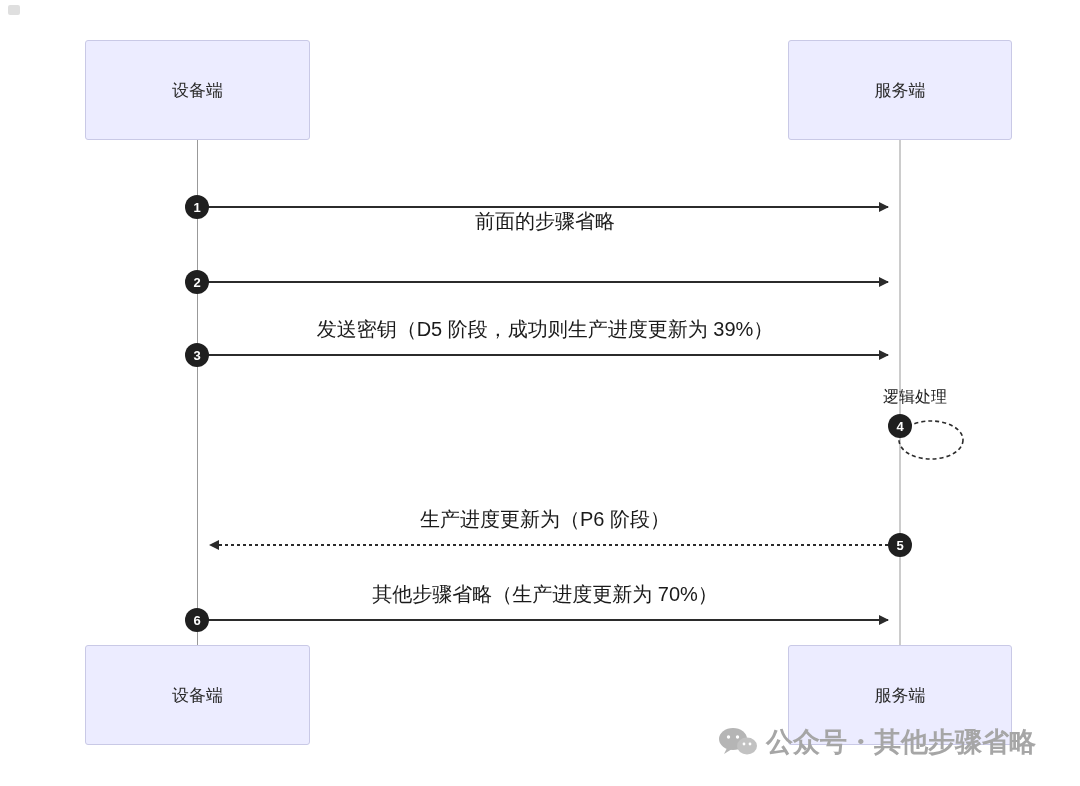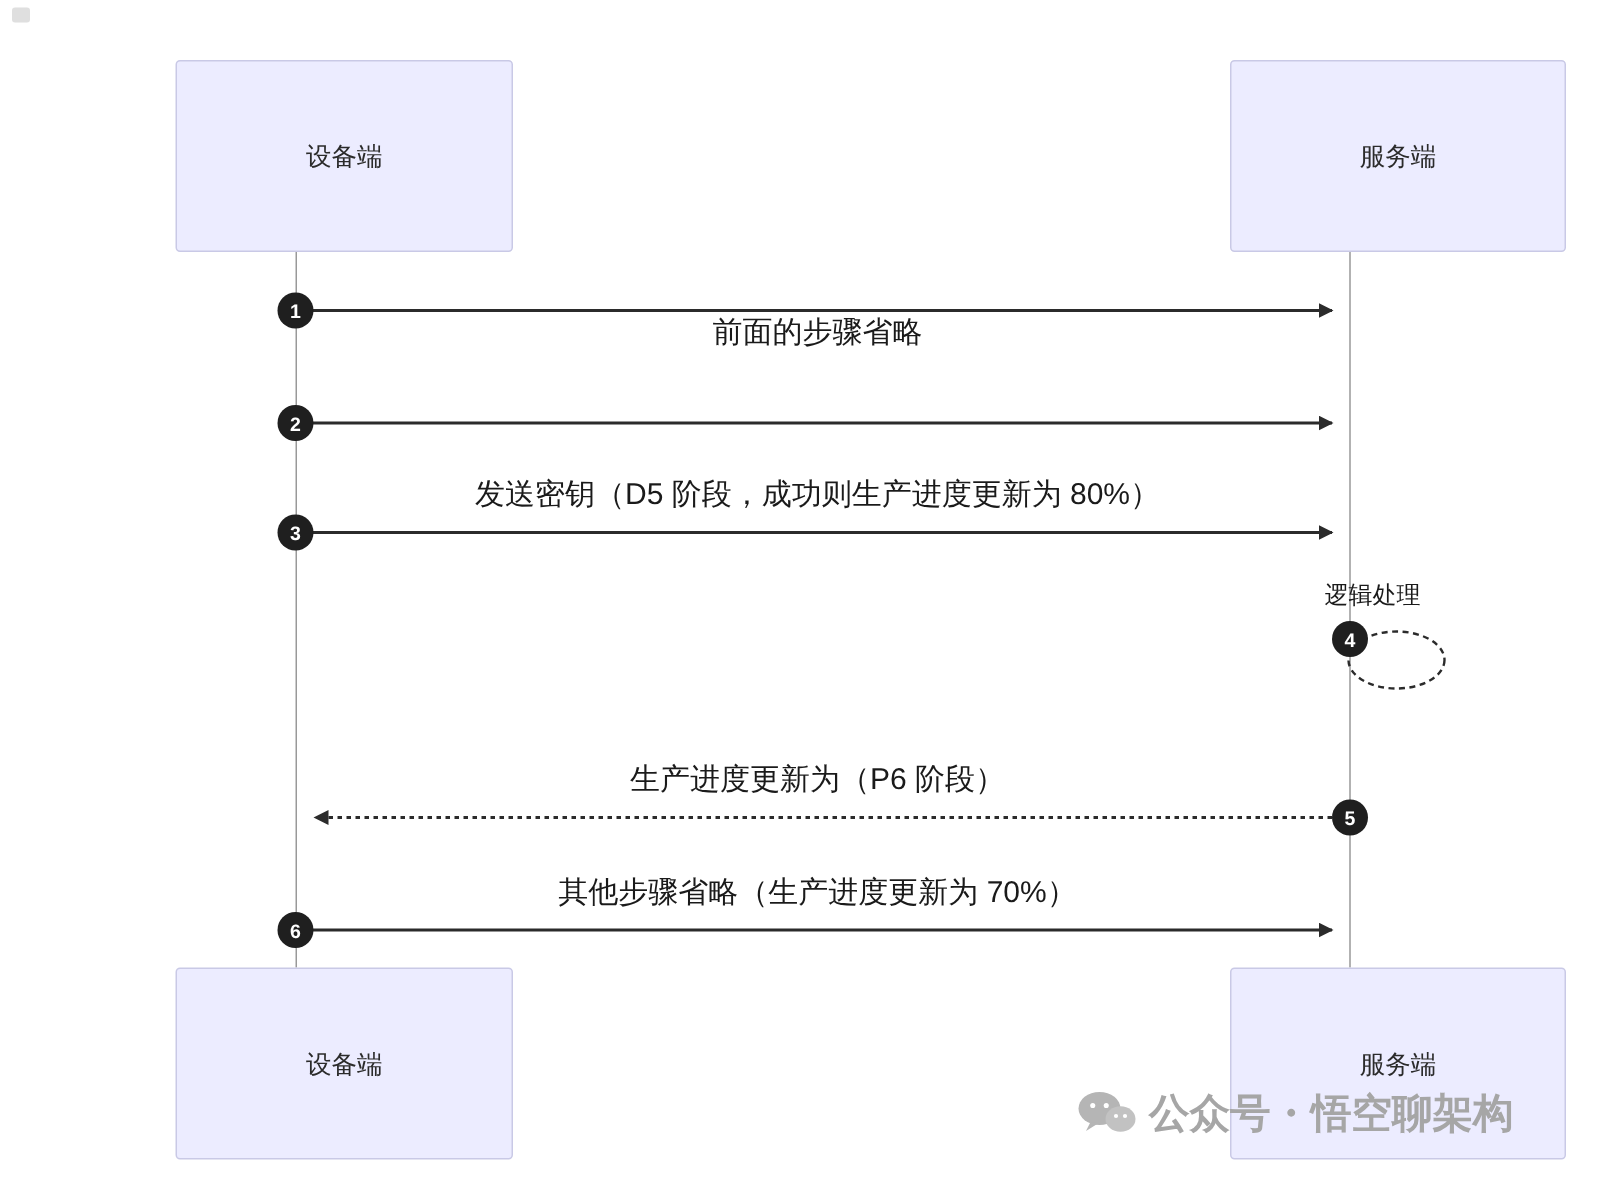--- a/index.html
+++ b/index.html
@@ -3,24 +3,24 @@
 <meta charset="utf-8">
 <style>
   html, body { margin: 0; padding: 0; background: #ffffff; }
   body { font-family: "Liberation Sans", "DejaVu Sans", sans-serif; }
   .canvas {
     position: relative; width: 1080px; height: 786px;
     background: #ffffff; overflow: hidden;
   }
   svg.layer { position: absolute; left: 0; top: 0; }
   .actor-box {
-    position: absolute; width: 225px; height: 128px;
+    position: absolute; width: 225px; height: 100px;
     background: #ececff; border: 1px solid #c9c9e6; border-radius: 3px;
     display: flex; align-items: center; justify-content: center;
-    font-size: 17px; color: #2b2b2b; box-sizing: border-box; margin-left: 32px;
+    font-size: 17px; color: #2b2b2b; box-sizing: border-box;
   }
   .msg-label {
     position: absolute; left: 190px; width: 710px;
     font-size: 20px; color: #1a1a1a; text-align: center; white-space: nowrap;
   }
   .loop-label {
     position: absolute; left: 860px; width: 110px;
     font-size: 16px; color: #1a1a1a; text-align: center; white-space: nowrap;
   }
   .num {
@@ -73,21 +73,21 @@
     <span>服务端</span>
   </div>
   <div class="actor-box" style="left:85px; top:645px;">
     <span>设备端</span>
   </div>
   <div class="actor-box" style="left:788px; top:645px; width:224px;">
     <span>服务端</span>
   </div>
 
   <div class="msg-label" style="top:175px;margin-top:33px;">前面的步骤省略</div>
-  <div class="msg-label" style="top:316px;">发送密钥（D5 阶段，成功则生产进度更新为 80%）</div>
+  <div class="msg-label" style="top:316px;">发送密钥（D5 阶段，成功则生产进度更新为 39%）</div>
   <div class="loop-label" style="top:387px;">逻辑处理</div>
   <div class="msg-label" style="top:506px;">生产进度更新为（P6 阶段）</div>
   <div class="msg-label" style="top:581px;">其他步骤省略（生产进度更新为 70%）</div>
 
   <div class="num" style="left:185px; top:195px;">1</div>
   <div class="num" style="left:185px; top:270px;">2</div>
   <div class="num" style="left:185px; top:343px;">3</div>
   <div class="num" style="left:888px; top:414px;">4</div>
   <div class="num" style="left:888px; top:533px;">5</div>
   <div class="num" style="left:185px; top:608px;">6</div>
@@ -97,16 +97,16 @@
       <svg width="40" height="34" viewBox="0 0 40 34">
         <ellipse cx="15" cy="14" rx="14" ry="11" fill="#b5b5b5"></ellipse>
         <path d="M9 23 L6 29 L14 24 z" fill="#b5b5b5"></path>
         <ellipse cx="29" cy="21" rx="10" ry="8.5" fill="#c2c2c2"></ellipse>
         <circle cx="10.5" cy="12" r="1.7" fill="#ffffff"></circle>
         <circle cx="19.5" cy="12" r="1.7" fill="#ffffff"></circle>
         <circle cx="26" cy="19" r="1.4" fill="#ffffff"></circle>
         <circle cx="32" cy="19" r="1.4" fill="#ffffff"></circle>
       </svg>
     </span>
-    <span>公众号・悟空聊架构</span>
+    <span>公众号・其他步骤省略</span>
   </div>
 
 </div>
 
 </body></html>

